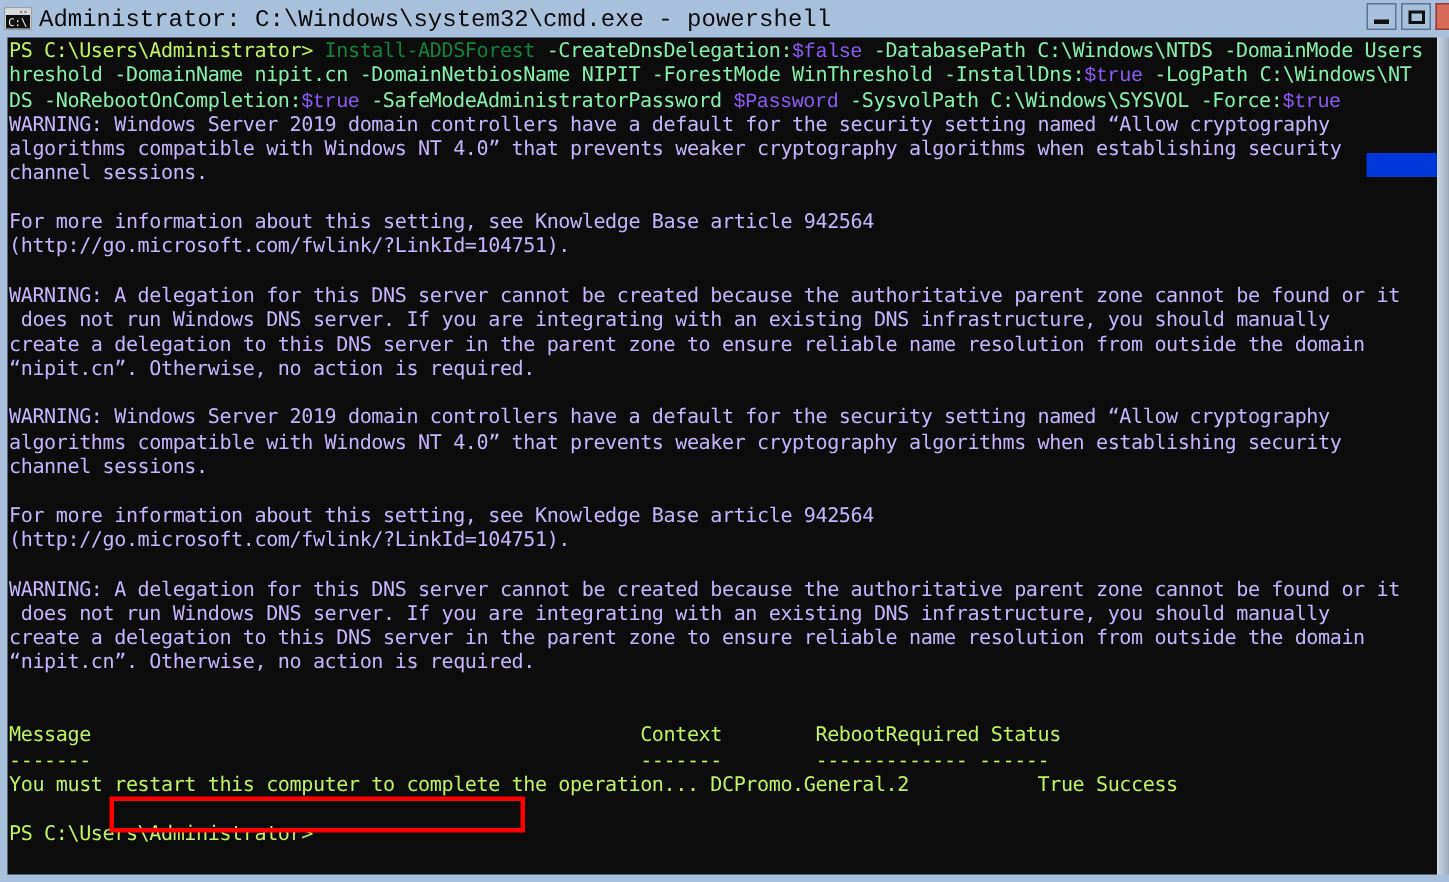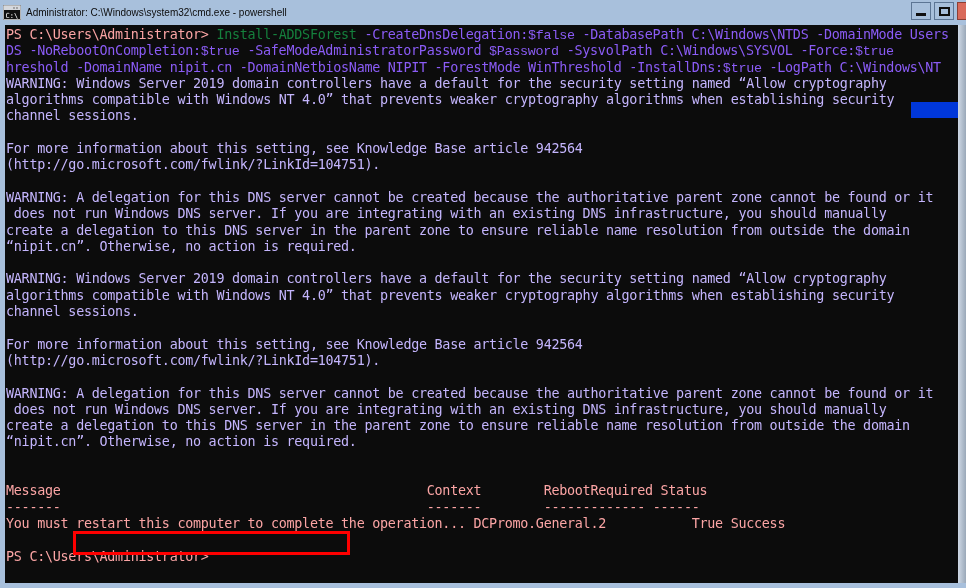--- a/index.html
+++ b/index.html
@@ -37,22 +37,22 @@
     padding-left: 3px;
   }
   #title-icon {
     width: 18px;
     height: 15px;
     margin-right: 5px;
     flex: 0 0 auto;
     position: relative;
   }
   #title-text {
-    font-family: Liberation Sans, sans-serif;
-    font-size: 10px;
+    font-family: Liberation Mono, monospace;
+    font-size: 16px;
     color: #0b0b0b;
     white-space: nowrap;
     letter-spacing: 0px;
     flex: 0 0 auto;
   }
   .win-btns {
     position: absolute;
     right: 0px;
     top: 2px;
     display: flex;
@@ -135,25 +135,25 @@
   }
   .line {
     font-family: "DejaVu Sans Mono", monospace;
     font-size: 13.4px;
     line-height: 16.3px;
     height: 16.3px;
     white-space: pre;
     color: #cccccc;
     letter-spacing: -0.27px;
   }
-  .c-white  { color: #fca5a5; }
+  .c-white  { color: #bef264; }
   .c-yellow { color: #c4b5fd; }
   .c-cmdyel { color: #15803d; }
   .c-green  { color: #8b5cf6; font-family: Liberation Mono, monospace; }
-  .c-gray   { color: #8b5cf6; }
+  .c-gray   { color: #86efac; }
 
   
   #sel-block {
     position: absolute;
     left: 906px;
     top: 77px;
     width: 47px;
     height: 16px;
     background: #0037da;
   }
@@ -199,22 +199,22 @@
     </span>
   </div>
 
   <div id="frame-left"></div>
   <div id="frame-right"></div>
   <div id="frame-bottom"></div>
 
   <div id="console">
     <div id="lines">
         <div class="line"><span class="c-white">PS C:\Users\Administrator&gt; </span><span class="c-cmdyel">Install-ADDSForest</span><span class="c-gray"> -CreateDnsDelegation:</span><span class="c-green">$false</span><span class="c-gray"> -DatabasePath C:\Windows\NTDS -DomainMode Users</span></div>
+        <div class="line"><span class="c-gray">hreshold -DomainName nipit.cn -DomainNetbiosName NIPIT -ForestMode WinThreshold -InstallDns:</span><span class="c-green">$true</span><span class="c-gray"> -LogPath C:\Windows\NT</span></div>
         <div class="line"><span class="c-gray">DS -NoRebootOnCompletion:</span><span class="c-green">$true</span><span class="c-gray"> -SafeModeAdministratorPassword </span><span class="c-green">$Password</span><span class="c-gray"> -SysvolPath C:\Windows\SYSVOL -Force:</span><span class="c-green">$true</span></div>
-        <div class="line"><span class="c-gray">hreshold -DomainName nipit.cn -DomainNetbiosName NIPIT -ForestMode WinThreshold -InstallDns:</span><span class="c-green">$true</span><span class="c-gray"> -LogPath C:\Windows\NT</span></div>
         <div class="line"><span class="c-yellow">WARNING: Windows Server 2019 domain controllers have a default for the security setting named “Allow cryptography</span></div>
         <div class="line"><span class="c-yellow">algorithms compatible with Windows NT 4.0” that prevents weaker cryptography algorithms when establishing security</span></div>
         <div class="line"><span class="c-yellow">channel sessions.</span></div>
         <div class="line">&nbsp;</div>
         <div class="line"><span class="c-yellow">For more information about this setting, see Knowledge Base article 942564</span></div>
         <div class="line"><span class="c-yellow">(http://go.microsoft.com/fwlink/?LinkId=104751).</span></div>
         <div class="line">&nbsp;</div>
         <div class="line"><span class="c-yellow">WARNING: A delegation for this DNS server cannot be created because the authoritative parent zone cannot be found or it</span></div>
         <div class="line"><span class="c-yellow"> does not run Windows DNS server. If you are integrating with an existing DNS infrastructure, you should manually</span></div>
         <div class="line"><span class="c-yellow">create a delegation to this DNS server in the parent zone to ensure reliable name resolution from outside the domain</span></div>

